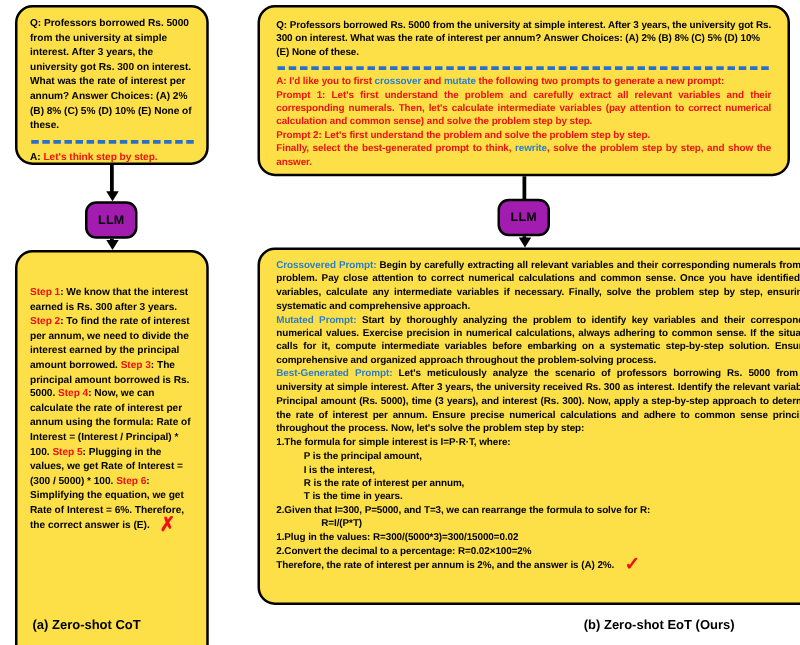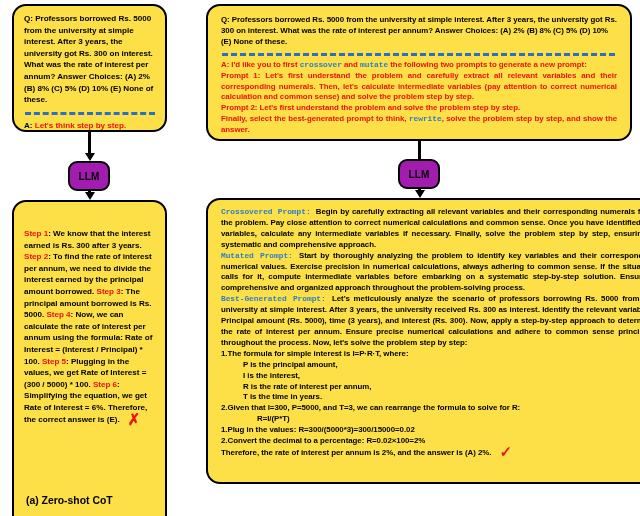--- a/index.html
+++ b/index.html
@@ -57,21 +57,21 @@
   .t-right {
     font-size: 7.9px;
     line-height: 10.9px;
     font-weight: bold;
     letter-spacing: -0.05px;
   }
   .t-right-just {
     text-align: justify;
   }
   .red  { color: #ee1111; }
-  .blue { color: #2b7ec9; font-family: Liberation Mono, monospace; }
+  .blue { color: #2b7ec9; }
   .blk  { color: #000000; }
   .p { margin: 0; }
   .p + .p { margin-top: 0px; }
   .indent-1 { padding-left: 22px; }
   .indent-2 { padding-left: 36px; }
   .gap-top { margin-top: 4px; }
 
   
   .dashed-sep {
     height: 0;
@@ -211,15 +211,16 @@
         <div class="p blk indent-1">T is the time in years.</div>
         <div class="p blk">2.Given that I=300, P=5000, and T=3, we can rearrange the formula to solve for R:</div>
         <div class="p blk indent-2">R=I/(P*T)</div>
         <div class="p blk">1.Plug in the values: R=300/(5000*3)=300/15000=0.02</div>
         <div class="p blk">2.Convert the decimal to a percentage: R=0.02×100=2%</div>
 
         <div class="p gap-top"><span class="blk">Therefore, the rate of interest per annum is 2%, and the answer is (A) 2%. </span><span class="mark mark-check">✓</span></div>
       </div>
     </div>
 
+    <div class="caption caption-right">(b) Zero-shot EoT (Ours)</div>
   </div>
 
 </div>
 
 </body></html>

